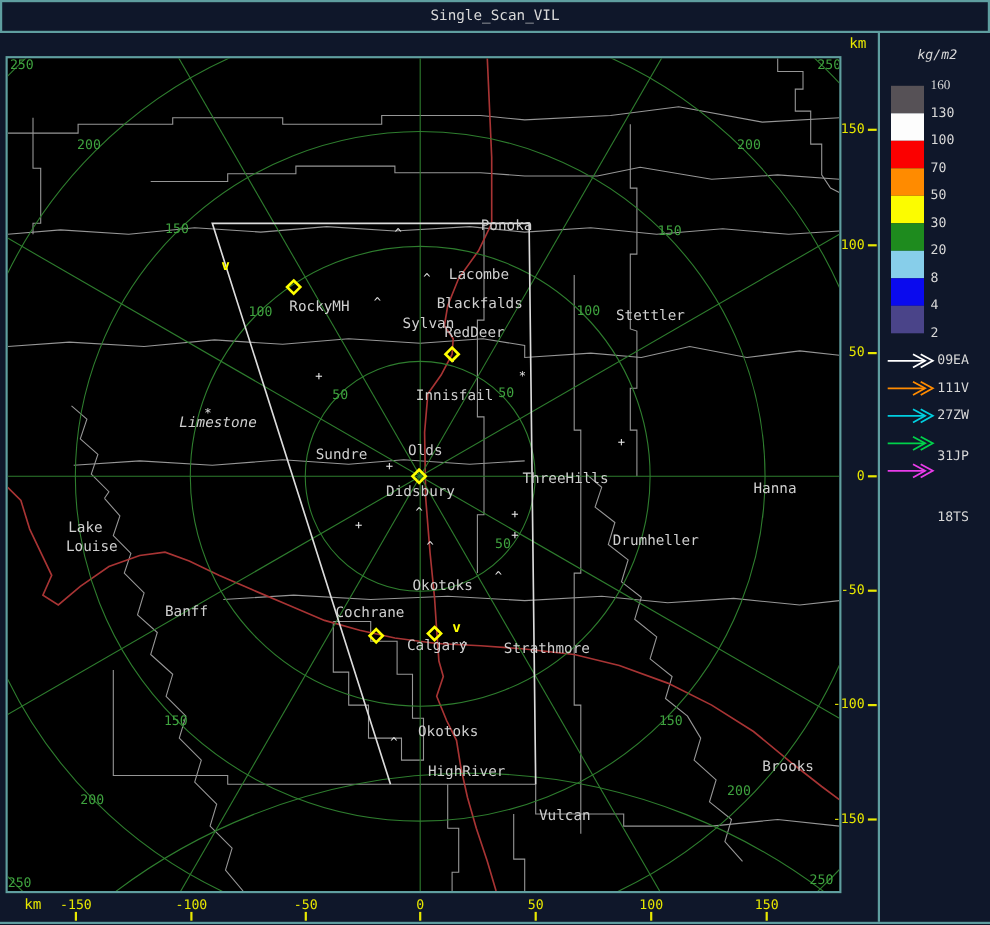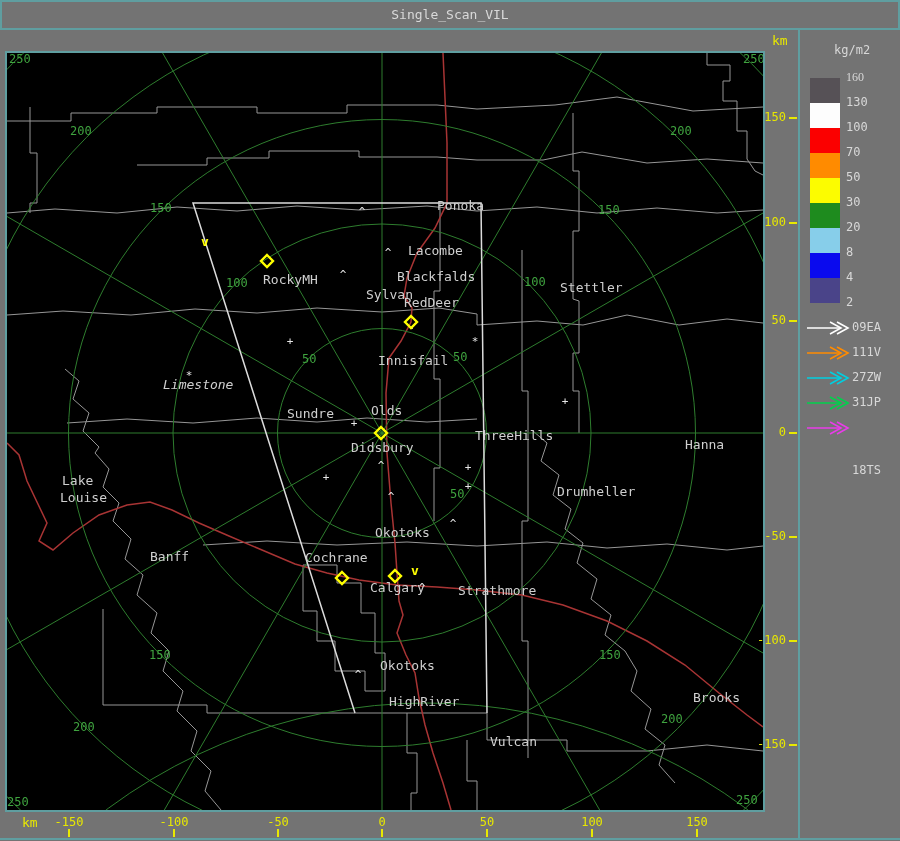--- a/index.html
+++ b/index.html
@@ -1,34 +1,34 @@
 <!DOCTYPE html>
 <html><head>
 <meta charset="utf-8">
 <style>
   html,body{margin:0;padding:0;background:#000;}
-  #app{position:relative;width:900px;height:841px;background:#737373;overflow:hidden;
+  #app{position:relative;width:900px;height:841px;background:#0f172a;overflow:hidden;
        font-family:"DejaVu Sans Mono","Liberation Mono",monospace;}
   .titlebar{position:absolute;left:0;top:0;width:900px;height:30px;box-sizing:border-box;
             border:2px solid #5f9ea0;text-align:center;color:#d9d9d9;font-size:13px;line-height:26px;}
   .timestamp{position:absolute;left:8px;top:33px;color:#e8e800;font-size:13px;white-space:pre;}
   .km-top{position:absolute;left:772px;top:33px;color:#e8e800;font-size:13px;}
   .km-bottom{position:absolute;left:22px;top:815px;color:#e8e800;font-size:13px;}
   #map{position:absolute;left:5px;top:51px;width:760px;height:761px;box-sizing:border-box;
        border:2px solid #5f9ea0;background:#000;overflow:hidden;}
   #map svg{position:absolute;left:0;top:0;}
   .place{position:absolute;color:#cfcfcf;font-size:13px;white-space:pre;line-height:15px;}
   .ringlab{position:absolute;color:#3fa33f;font-size:12px;white-space:pre;line-height:14px;}
   .ax-r{position:absolute;left:756px;width:30px;text-align:right;color:#e8e800;font-size:12px;line-height:15px;}
   .tick-r{position:absolute;left:789px;width:8px;height:2px;background:#e8e800;}
   .ax-b{position:absolute;width:48px;text-align:center;top:815px;color:#e8e800;font-size:12px;line-height:15px;}
   .tick-b{position:absolute;top:829px;width:2px;height:8px;background:#e8e800;}
   .hline{position:absolute;left:0;width:900px;height:2px;background:#5f9ea0;}
   #legend{position:absolute;left:798px;top:29px;width:102px;height:809px;border-left:2px solid #5f9ea0;}
-  .scale-title{position:absolute;left:34px;top:14px;color:#d8d8d8;font-size:12px;}
+  .scale-title{position:absolute;left:34px;top:14px;color:#d8d8d8;font-size:12px;font-style:italic;}
   .scale-block{position:absolute;left:10px;width:30px;height:25px;}
   .scale-val{position:absolute;left:46px;color:#d8d8d8;font-size:12px;line-height:15px;}
   .track-id{position:absolute;left:52px;color:#d8d8d8;font-size:12px;line-height:15px;}
   .track-arrow{position:absolute;left:6px;}
 </style>
 </head>
 <body>
 
 <div id="app">
   <div class="titlebar">
@@ -193,21 +193,21 @@
         <line x1="1" y1="7" x2="34" y2="7" stroke="#00cfe0" stroke-width="1.6"></line>
         <polyline points="24,1 35,7 24,13" fill="none" stroke="#00cfe0" stroke-width="1.6"></polyline>
         <polyline points="31,1 42,7 31,13" fill="none" stroke="#00cfe0" stroke-width="1.6"></polyline>
       </svg>
       <div class="track-id" style="top: 341px;">27ZW</div>
       <svg width="44" height="14" class="track-arrow" style="top: 367px;">
         <line x1="1" y1="7" x2="34" y2="7" stroke="#00d24b" stroke-width="1.6"></line>
         <polyline points="24,1 35,7 24,13" fill="none" stroke="#00d24b" stroke-width="1.6"></polyline>
         <polyline points="31,1 42,7 31,13" fill="none" stroke="#00d24b" stroke-width="1.6"></polyline>
       </svg>
-      <div class="track-id" style="top: 366px;">31JP</div>
+      <div class="track-id" style="top: 378px;">31JP</div>
       <svg width="44" height="14" class="track-arrow" style="top: 392px;">
         <line x1="1" y1="7" x2="34" y2="7" stroke="#e93ce9" stroke-width="1.6"></line>
         <polyline points="24,1 35,7 24,13" fill="none" stroke="#e93ce9" stroke-width="1.6"></polyline>
         <polyline points="31,1 42,7 31,13" fill="none" stroke="#e93ce9" stroke-width="1.6"></polyline>
       </svg>
       <div class="track-id" style="top: 391px; margin-top: 43px;">18TS</div>
     </div>
 
   <div class="hline" style="top:838px"></div>
 <div class="ax-r" style="top: 110px;">150</div>

